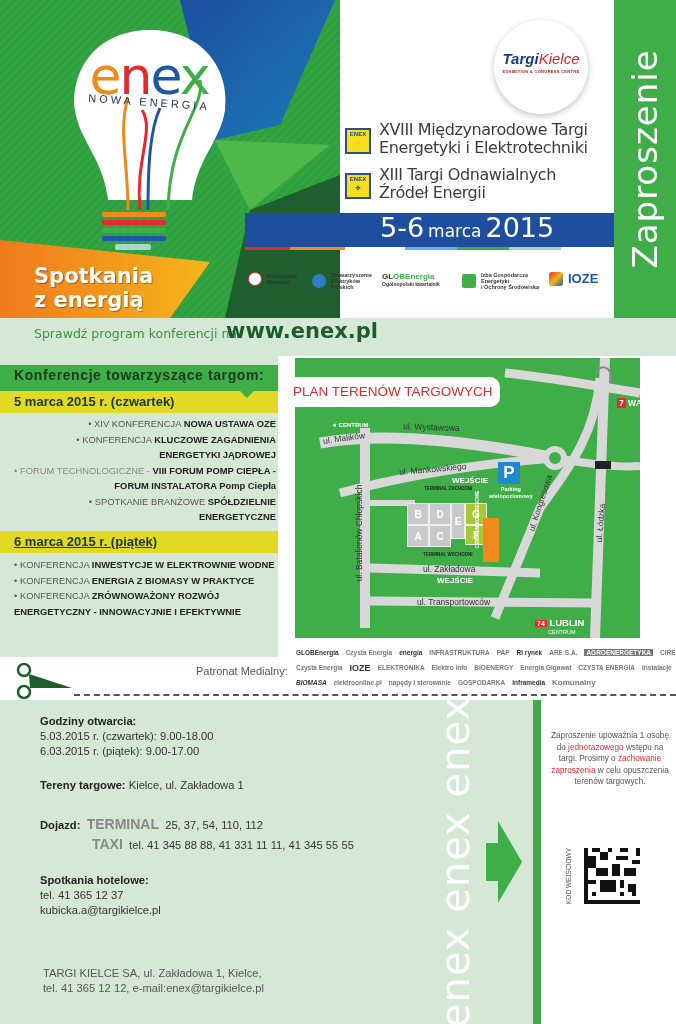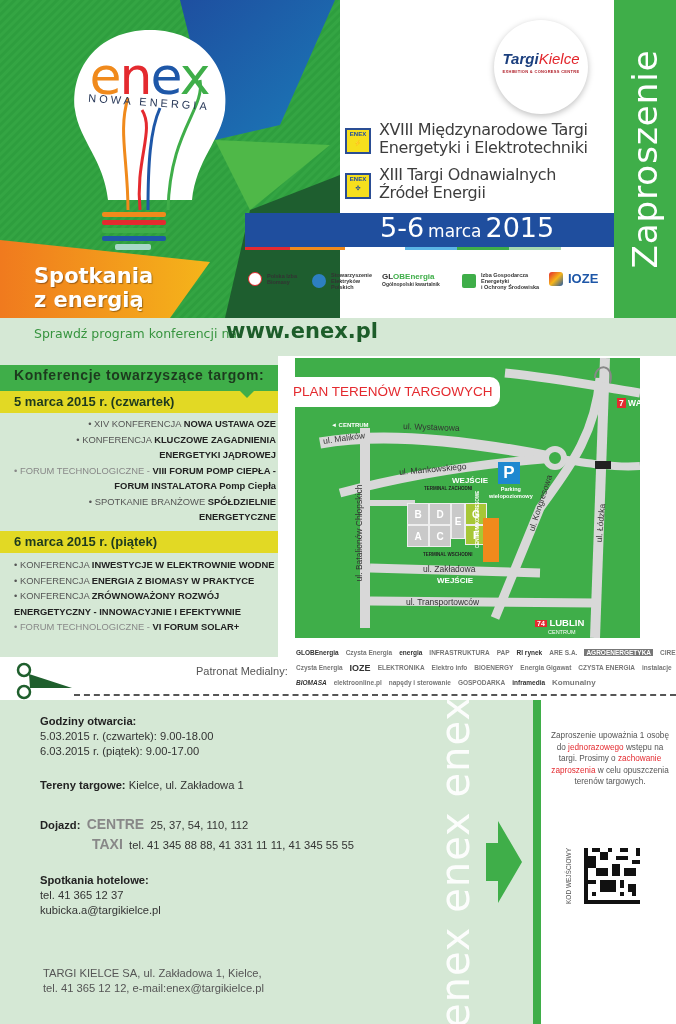--- a/index.html
+++ b/index.html
@@ -229,26 +229,25 @@
   </div>
 <div class="abs day-label" style="top:394px;">5 marca 2015 r. (czwartek)</div>
 <ul class="abs conf-list" style="top:416px;text-align:right;">
   <li><span>• XIV KONFERENCJA </span><b>NOWA USTAWA OZE</b></li>
   <li><span>• KONFERENCJA </span><b>KLUCZOWE ZAGADNIENIA ENERGETYKI JĄDROWEJ</b></li>
   <li class="forum"><span class="pre">• FORUM TECHNOLOGICZNE - </span><b>VIII FORUM POMP CIEPŁA - FORUM INSTALATORA Pomp Ciepła</b></li>
   <li><span>• SPOTKANIE BRANŻOWE </span><b>SPÓŁDZIELNIE ENERGETYCZNE</b></li>
 </ul>
 
 <div class="abs day-bar" style="top:531px;"></div>
-<div class="abs day-label" style="top:534px;">6 marca 2015 r. (piątek)</div>
+<div class="abs day-label" style="top:534px;text-decoration:underline;">6 marca 2015 r. (piątek)</div>
 <ul class="abs conf-list" style="top:557px;">
   <li><span>• KONFERENCJA </span><b>INWESTYCJE W ELEKTROWNIE WODNE</b></li>
   <li><span>• KONFERENCJA </span><b>ENERGIA Z BIOMASY W PRAKTYCE</b></li>
   <li><span>• KONFERENCJA </span><b>ZRÓWNOWAŻONY ROZWÓJ ENERGETYCZNY - INNOWACYJNIE I EFEKTYWNIE</b></li>
-  <li class="forum"><span class="pre">• FORUM TECHNOLOGICZNE - </span><b>VI FORUM SOLAR+</b></li>
 </ul>
 
 <div id="map-wrap" class="abs"></div>
 <div id="map" class="abs">
   <svg width="345" height="280" viewBox="0 0 345 280">
     <g stroke="#d8d8d8" fill="none" stroke-linecap="butt">
       <path d="M25,85 C80,75 160,80 260,100" stroke-width="11"></path>
       <path d="M45,135 C120,115 190,105 260,100" stroke-width="9"></path>
       <path d="M70,70 L70,270" stroke-width="10"></path>
       <path d="M200,260 L245,150 C270,115 300,80 305,20" stroke-width="9"></path>
@@ -263,21 +262,21 @@
     <path d="M300,20 C300,5 320,5 315,25" stroke="#888" stroke-width="2" fill="none"></path>
     <rect x="300" y="103" width="16" height="8" fill="#222"></rect>
   </svg>
   <div class="abs road-label" style="left:28px;top:75px;transform:rotate(-8deg);">ul. Malików</div>
   <div class="abs road-label" style="left:108px;top:64px;transform:rotate(2deg);">ul. Wystawowa</div>
   <div class="abs road-label" style="left:104px;top:106px;transform:rotate(-5deg);">ul. Mankowskiego</div>
   <div class="abs road-label" style="left:16px;top:170px;transform:rotate(-90deg);">ul. Batalionów Chłopskich</div>
   <div class="abs road-label" style="left:216px;top:140px;transform:rotate(-72deg);">ul. Kongresowa</div>
   <div class="abs road-label" style="left:286px;top:160px;transform:rotate(-85deg);">ul. Łódzka</div>
   <div class="abs road-label" style="left:128px;top:206px;">ul. Zakładowa</div>
-  <div class="abs road-label" style="left:111px;top:239px;">ul. Transportowców</div>
+  <div class="abs road-label" style="left:122px;top:239px;">ul. Transportowców</div>
 
   <div class="abs mlabel" style="left:36px;top:64px;font-size:6px;">◄ <span>CENTRUM</span></div>
   <div class="abs mlabel" style="left:322px;top:40px;font-size:8.5px;"><span style="background:#e42a2f;padding:0 2px;">7</span> <span>WARSZAWA</span></div>
   <div class="abs mlabel" style="left:240px;top:259px;font-size:9.5px;"><span style="background:#e42a2f;padding:0 2px;font-size:7px;">74</span> <span>LUBLIN</span></div>
   <div class="abs mlabel" style="left:253px;top:271px;font-size:5.5px;font-weight:normal;">CENTRUM</div>
 
   <div class="abs mlabel" style="left:157px;top:118px;">WEJŚCIE</div>
   <div class="abs mlabel" style="left:142px;top:218px;">WEJŚCIE</div>
   <div class="abs mlabel" style="left:129px;top:128px;font-size:4.5px;width:30px;color:#222;line-height:6px;">TERMINAL ZACHODNI</div>
   <div class="abs mlabel" style="left:128px;top:194px;font-size:4.5px;width:30px;color:#222;line-height:6px;">TERMINAL WSCHODNI</div>
@@ -348,21 +347,21 @@
 
 <div class="abs info" style="top:714px;">
   <div><b>Godziny otwarcia:</b></div>
   <div>5.03.2015 r. (czwartek): 9.00-18.00</div>
   <div>6.03.2015 r. (piątek): 9.00-17.00</div>
 </div>
 <div class="abs info" style="top:778px;">
   <b>Tereny targowe:</b> <span>Kielce, ul. Zakładowa 1</span>
 </div>
 <div id="dojazd" class="abs info" style="top:815px;line-height:19px;">
-  <div><b>Dojazd:</b>&nbsp; <span class="big">CENTRE</span>&nbsp;&nbsp;<span>25, 37, 54, 110, 112</span></div>
+  <div><b>Dojazd:</b>&nbsp; <span class="big">TERMINAL</span>&nbsp;&nbsp;<span>25, 37, 54, 110, 112</span></div>
   <div style="padding-left:52px;"><span class="big">TAXI</span>&nbsp;&nbsp;<span>tel. 41 345 88 88, 41 331 11 11, 41 345 55 55</span></div>
 </div>
 <div class="abs info" style="top:873px;">
   <div><b>Spotkania hotelowe:</b></div>
   <div>tel. 41 365 12 37</div>
   <a style="color:#333;text-decoration:none;">kubicka.a@targikielce.pl</a>
 </div>
 <div class="abs info" style="top:966px;left:43px;color:#555;">
   <div>TARGI KIELCE SA, ul. Zakładowa 1, Kielce,</div>
   <div>tel. 41 365 12 12,  e-mail:enex@targikielce.pl</div>

